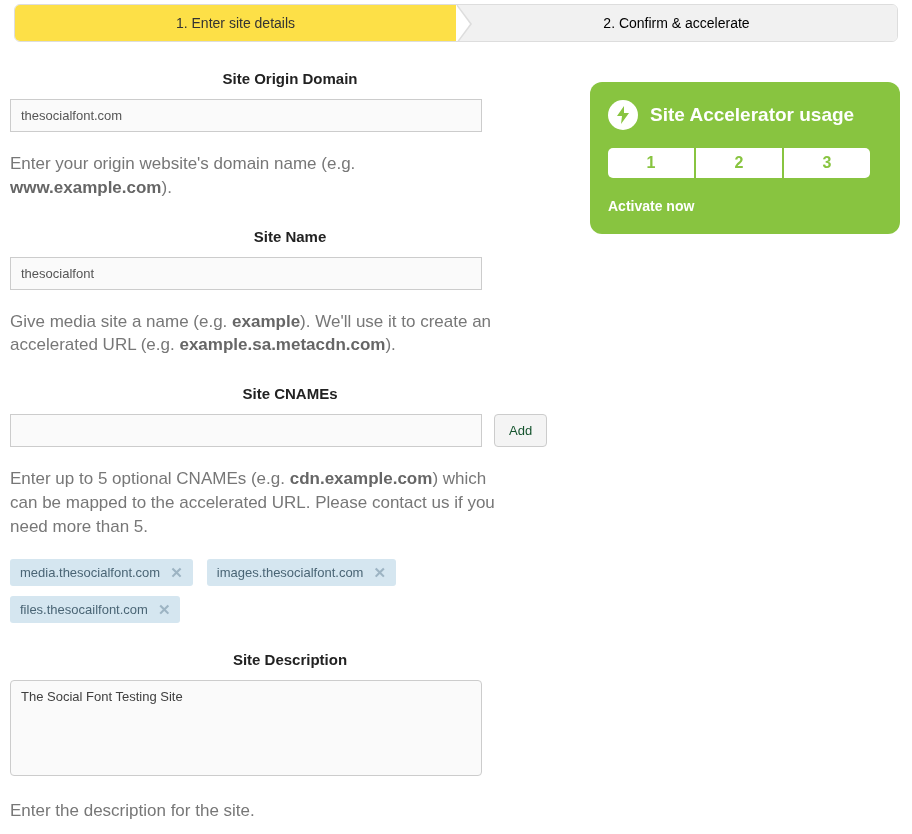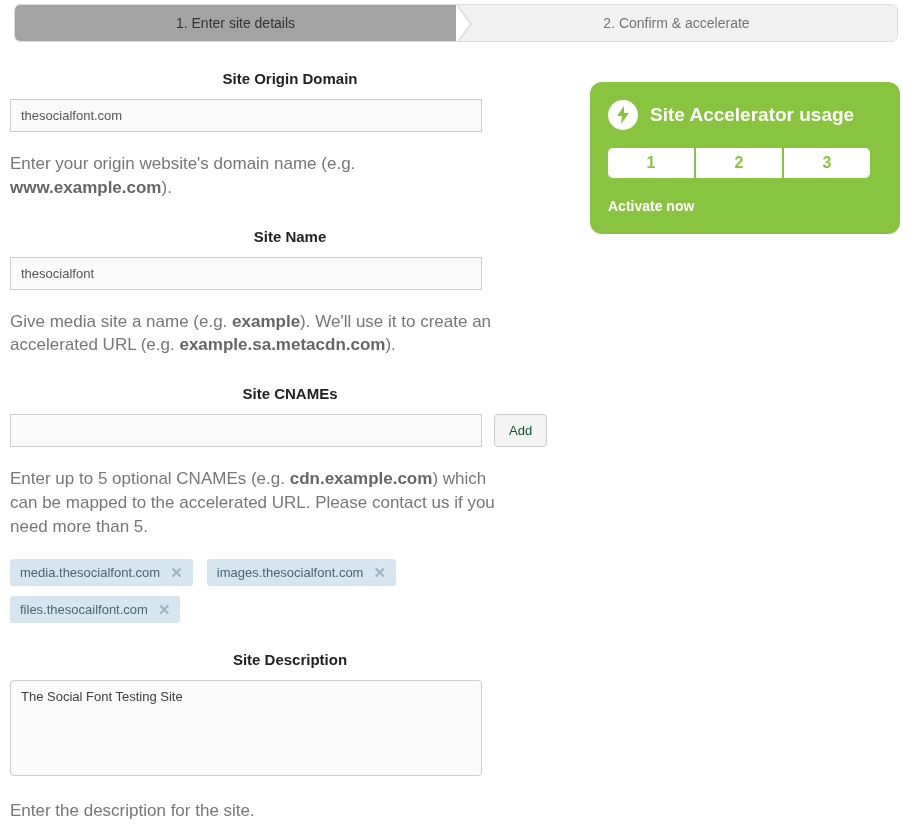--- a/index.html
+++ b/index.html
@@ -25,22 +25,22 @@
   }
   .step {
     flex: 1;
     display: flex;
     align-items: center;
     justify-content: center;
     font-size: 14px;
     color: #555;
     position: relative;
   }
-  .step.active { background: #a3a3a3; color: #333; }
-  .step.inactive { background: #f1f1f1; color: #737373; }
+  .step.active { background: #fde047; color: #333; }
+  .step.inactive { background: #f1f1f1; color: #000000; }
   .step.active::after {
     content: '';
     position: absolute;
     right: -14px;
     top: 0;
     width: 0; height: 0;
     border-top: 19px solid transparent;
     border-bottom: 19px solid transparent;
     border-left: 14px solid #fff;
     z-index: 2;

